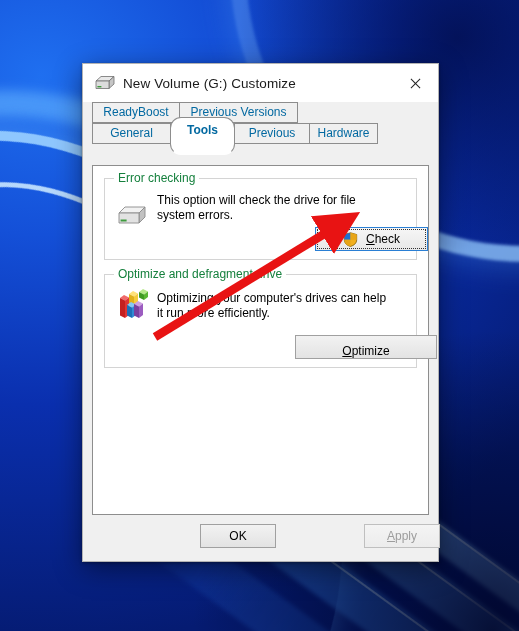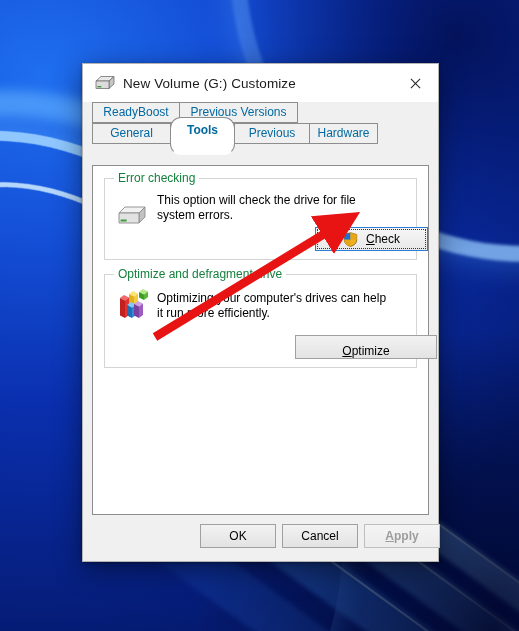--- a/index.html
+++ b/index.html
@@ -250,21 +250,21 @@
     font-size: 12px;
     color: #000;
     text-align: center;
     box-sizing: border-box;
     cursor: default;
     display: flex;
     align-items: center;
     justify-content: center;
     font-family: "Liberation Sans", sans-serif;
   }
-  .btn.disabled { color: #9d9d9d; border-color: #bfbfbf; background: linear-gradient(#f4f4f4,#ececec); font-weight: bold; }
+  .btn.disabled { color: #9d9d9d; border-color: #bfbfbf; background: linear-gradient(#f4f4f4,#ececec); }
 
   #btn-check {
     left: 210px; top: 48px;
     width: 113px; height: 24px;
     border: 1px solid #2a7fd4;
     background: linear-gradient(#f6f6f6, #e8e8e8);
     padding: 0;
   }
   #btn-check .focus-ring {
     position: absolute;
@@ -418,21 +418,20 @@
           <div class="btn" id="btn-optimize">
             <span><span class="accel">O</span><span>ptimize</span></span>
           </div>
         </div>
       </div>
 
     </div>
 
     <div class="bottom-bar">
       <div class="btn" id="btn-ok">OK</div>
-      <div class="btn" id="btn-cancel">Cancel</div>
       <div class="btn disabled" id="btn-apply">
           <span><span class="accel">A</span><span>pply</span></span>
         </div>
     </div>
 
   </div>
 
   <svg id="arrow-overlay" viewBox="0 0 519 631">
     <defs>
       <marker id="ahead" markerWidth="5.2" markerHeight="5.2" refX="1.6" refY="2.6" orient="auto">

